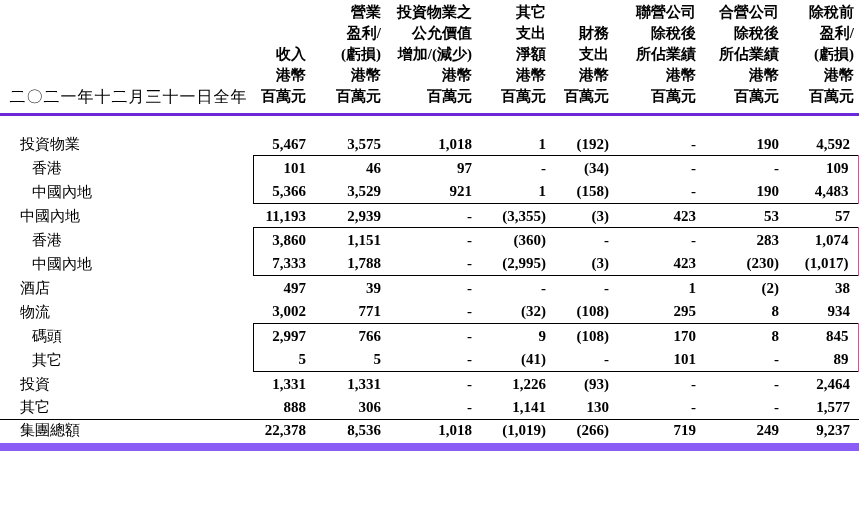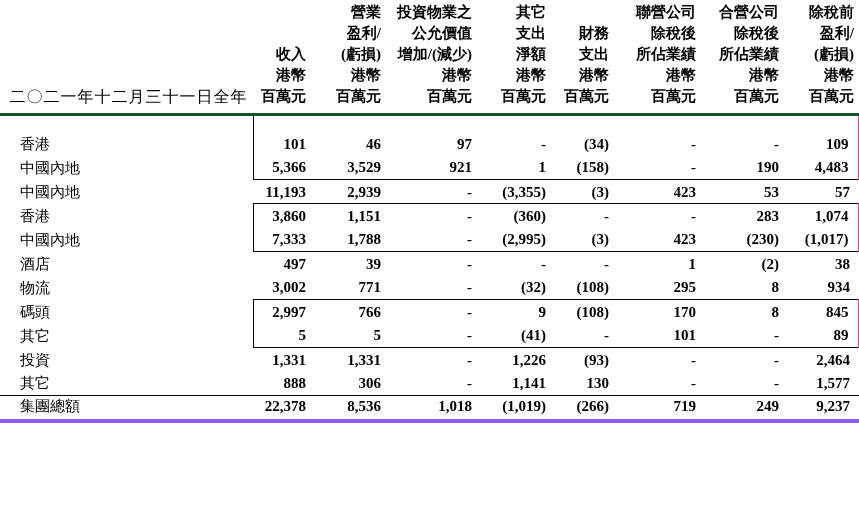--- a/index.html
+++ b/index.html
@@ -12,46 +12,46 @@
   .page { width: 859px; height: 508px; position: relative; }
   table {
     border-collapse: collapse; table-layout: fixed;
     width: 859px;
   }
   thead th {
     vertical-align: bottom; text-align: right;
     font-weight: bold; font-size: 15px; line-height: 21px;
     white-space: pre-line;
     padding: 2px 5px 6px 0;
-    border-bottom: 3px solid #14532d;
+    border-bottom: 3px solid #6d28d9;
   }
   thead th.label-col {
     text-align: center; font-weight: normal; font-size: 16px;
     letter-spacing: 1px; padding-left: 9px; white-space: nowrap;
     vertical-align: bottom;
   }
   tbody td {
     font-size: 15px; height: 24px; line-height: 20px;
     vertical-align: middle;
     padding: 0 5px 0 0;
   }
   tbody td.num { text-align: right; font-weight: bold; }
   tbody td:last-child { padding-right: 9px; }
   tbody td.label-col { text-align: left; padding-left: 20px; font-weight: normal; }
-  tbody td.label-col.indent { padding-left: 20px; margin-top: 34px; }
+  tbody td.label-col.indent { padding-left: 32px; margin-top: 34px; }
   tbody tr:first-child td { padding-top: 17px; height: 41px; }
   
   tr.box-start td:not(.label-col) { border-top: 1px solid #000; }
   tr.box-end td:not(.label-col)   { border-bottom: 1px solid #000; }
   tr.box-start td:nth-child(2), tr.box-end td:nth-child(2) { border-left: 1px solid #000; }
   tr.box-start td:last-child,  tr.box-end td:last-child  { border-right: 3px solid #ec4899; }
   
   tr.sep-top td { border-top: 1px solid #000; }
   
-  tr.grand td { border-bottom: 4px solid #8b5cf6; padding-bottom: 3px; }
+  tr.grand td { border-bottom: 8px solid #8b5cf6; padding-bottom: 3px; }
 </style>
 </head>
 <body>
 
 <div class="page">
   <table>
     <colgroup>
       <col style="width:253px">
       <col style="width:58px">
       <col style="width:75px">
@@ -98,20 +98,31 @@
 港幣
 百萬元</th>
         <th>除稅前
 盈利/
 (虧損)
 港幣
 百萬元</th>
       </tr>
     </thead>
     <tbody>
+        <tr>
+          <td class="label-col">投資物業</td>
+          <td class="num">5,467</td>
+          <td class="num">3,575</td>
+          <td class="num">1,018</td>
+          <td class="num">1</td>
+          <td class="num">(192)</td>
+          <td class="num">-</td>
+          <td class="num">190</td>
+          <td class="num">4,592</td>
+        </tr>
         <tr class="box-start">
           <td class="label-col indent">香港</td>
           <td class="num">101</td>
           <td class="num">46</td>
           <td class="num">97</td>
           <td class="num">-</td>
           <td class="num">(34)</td>
           <td class="num">-</td>
           <td class="num">-</td>
           <td class="num">109</td>

